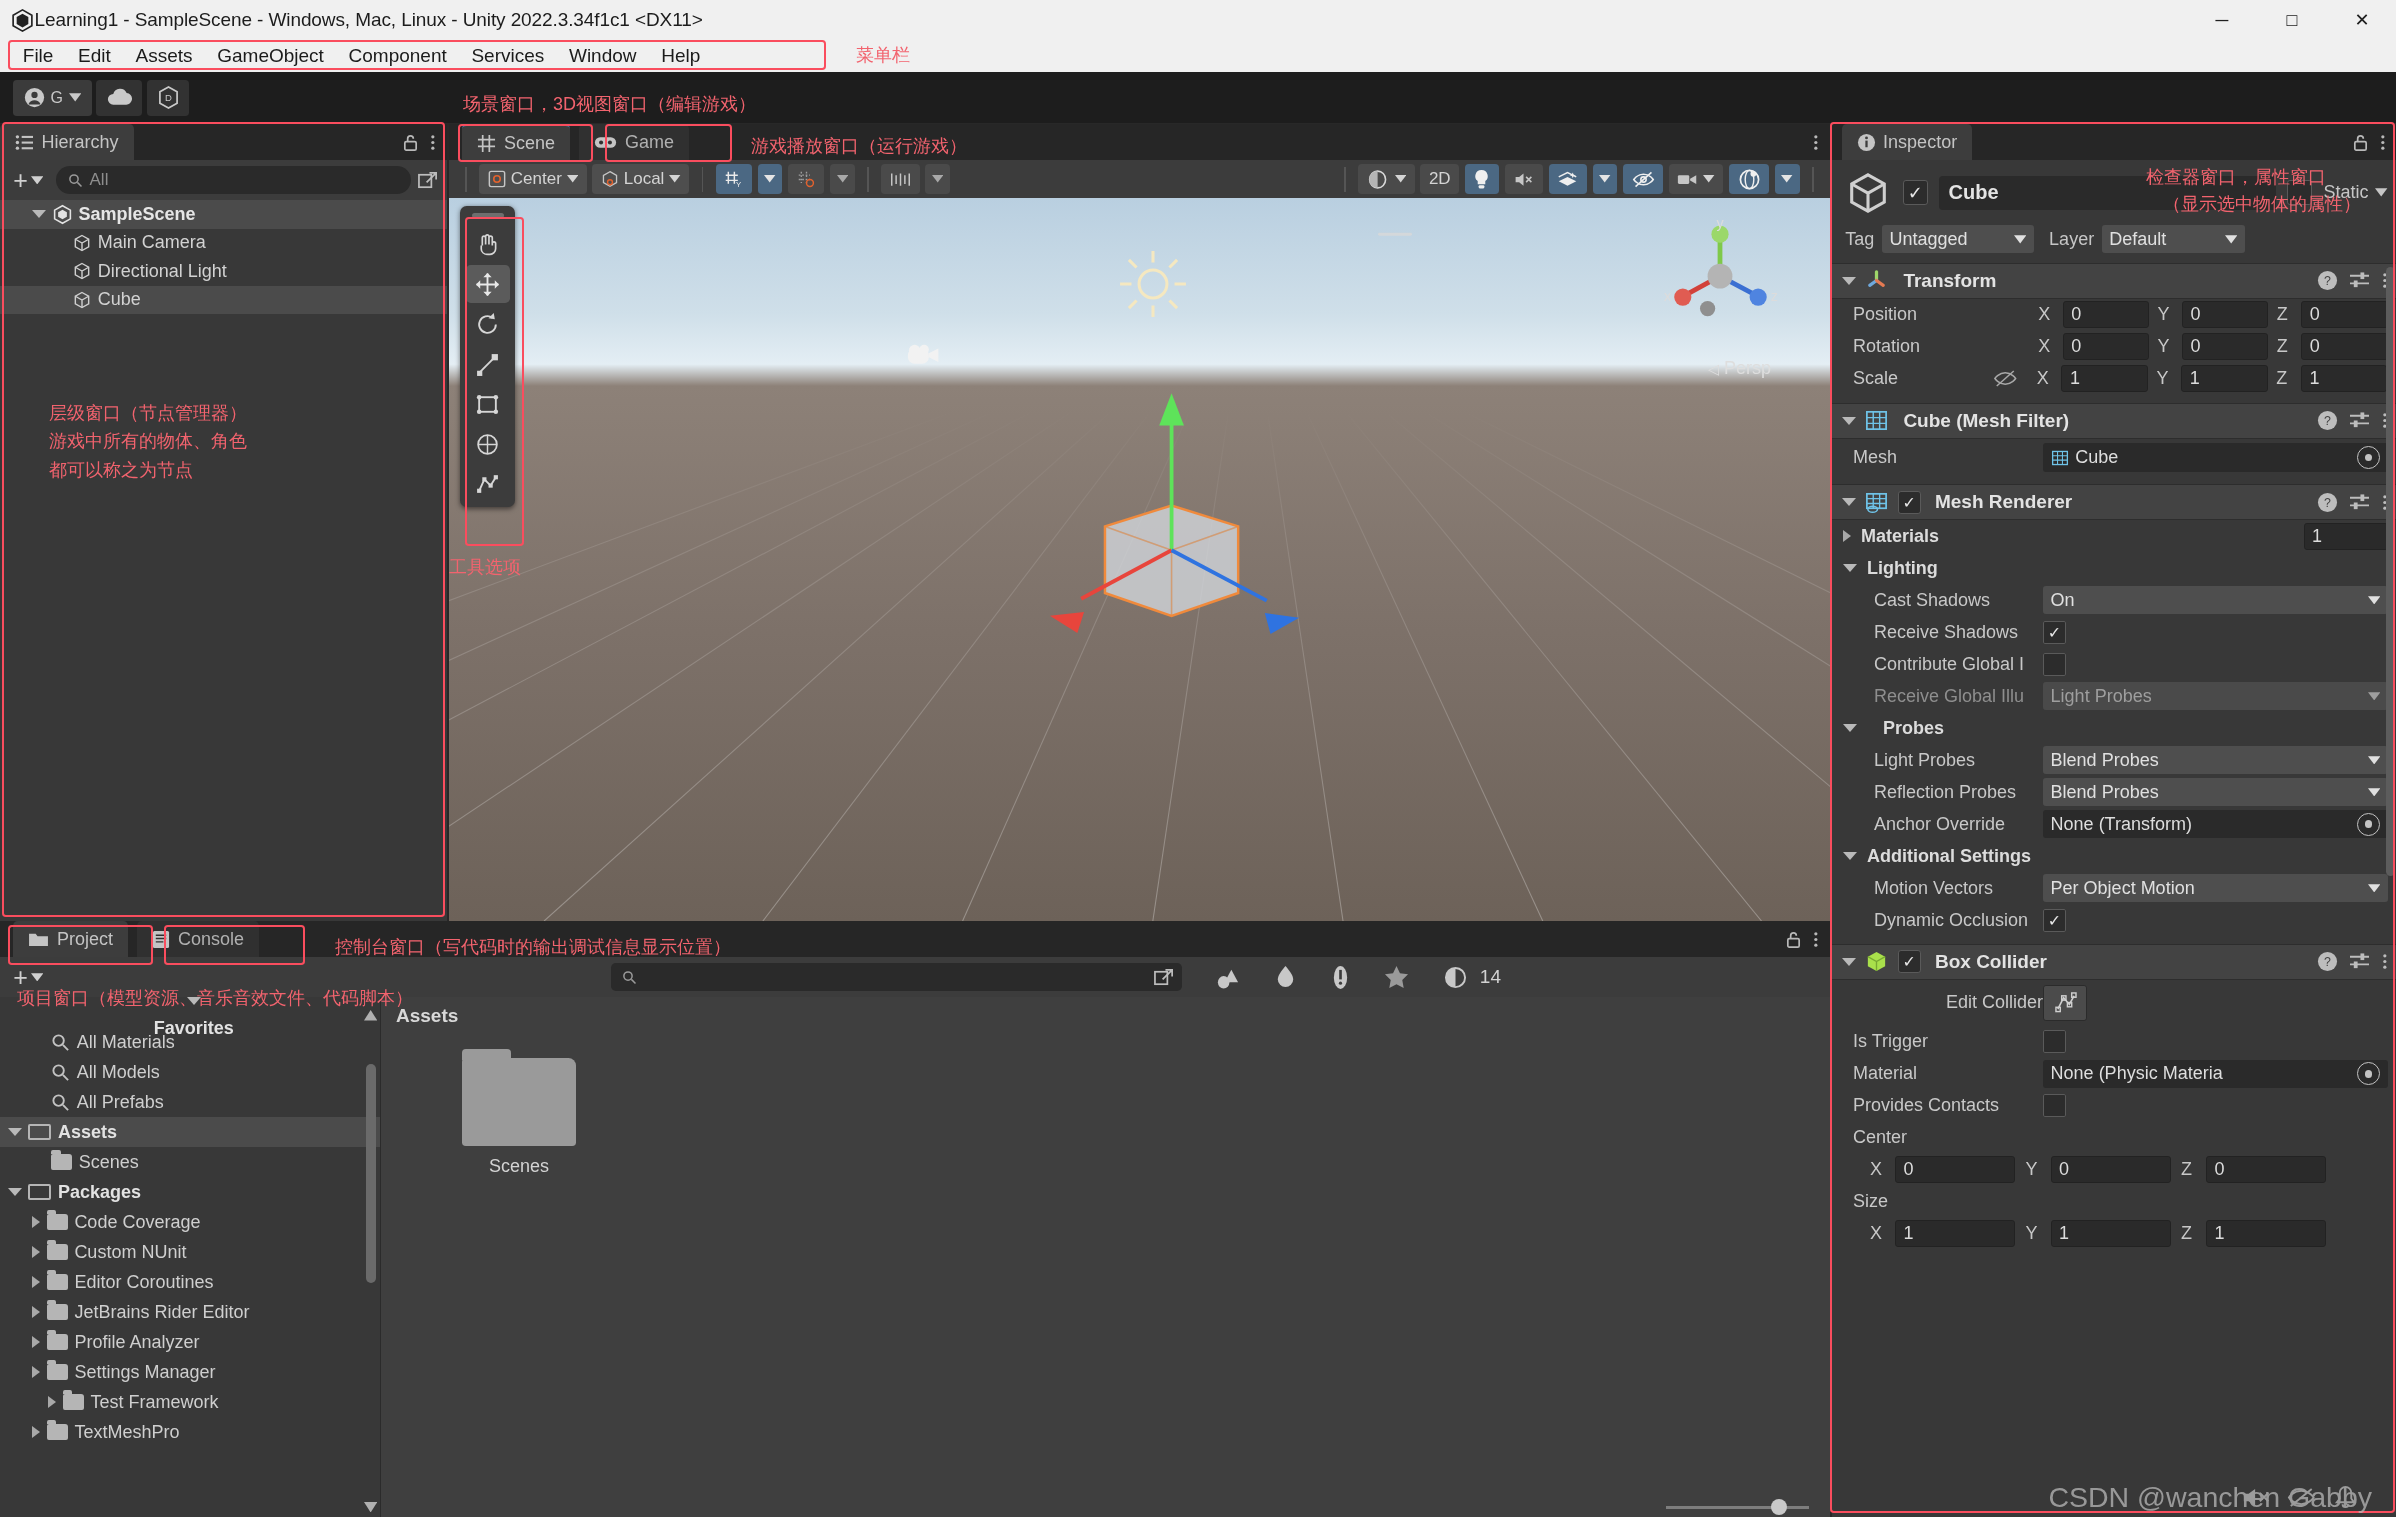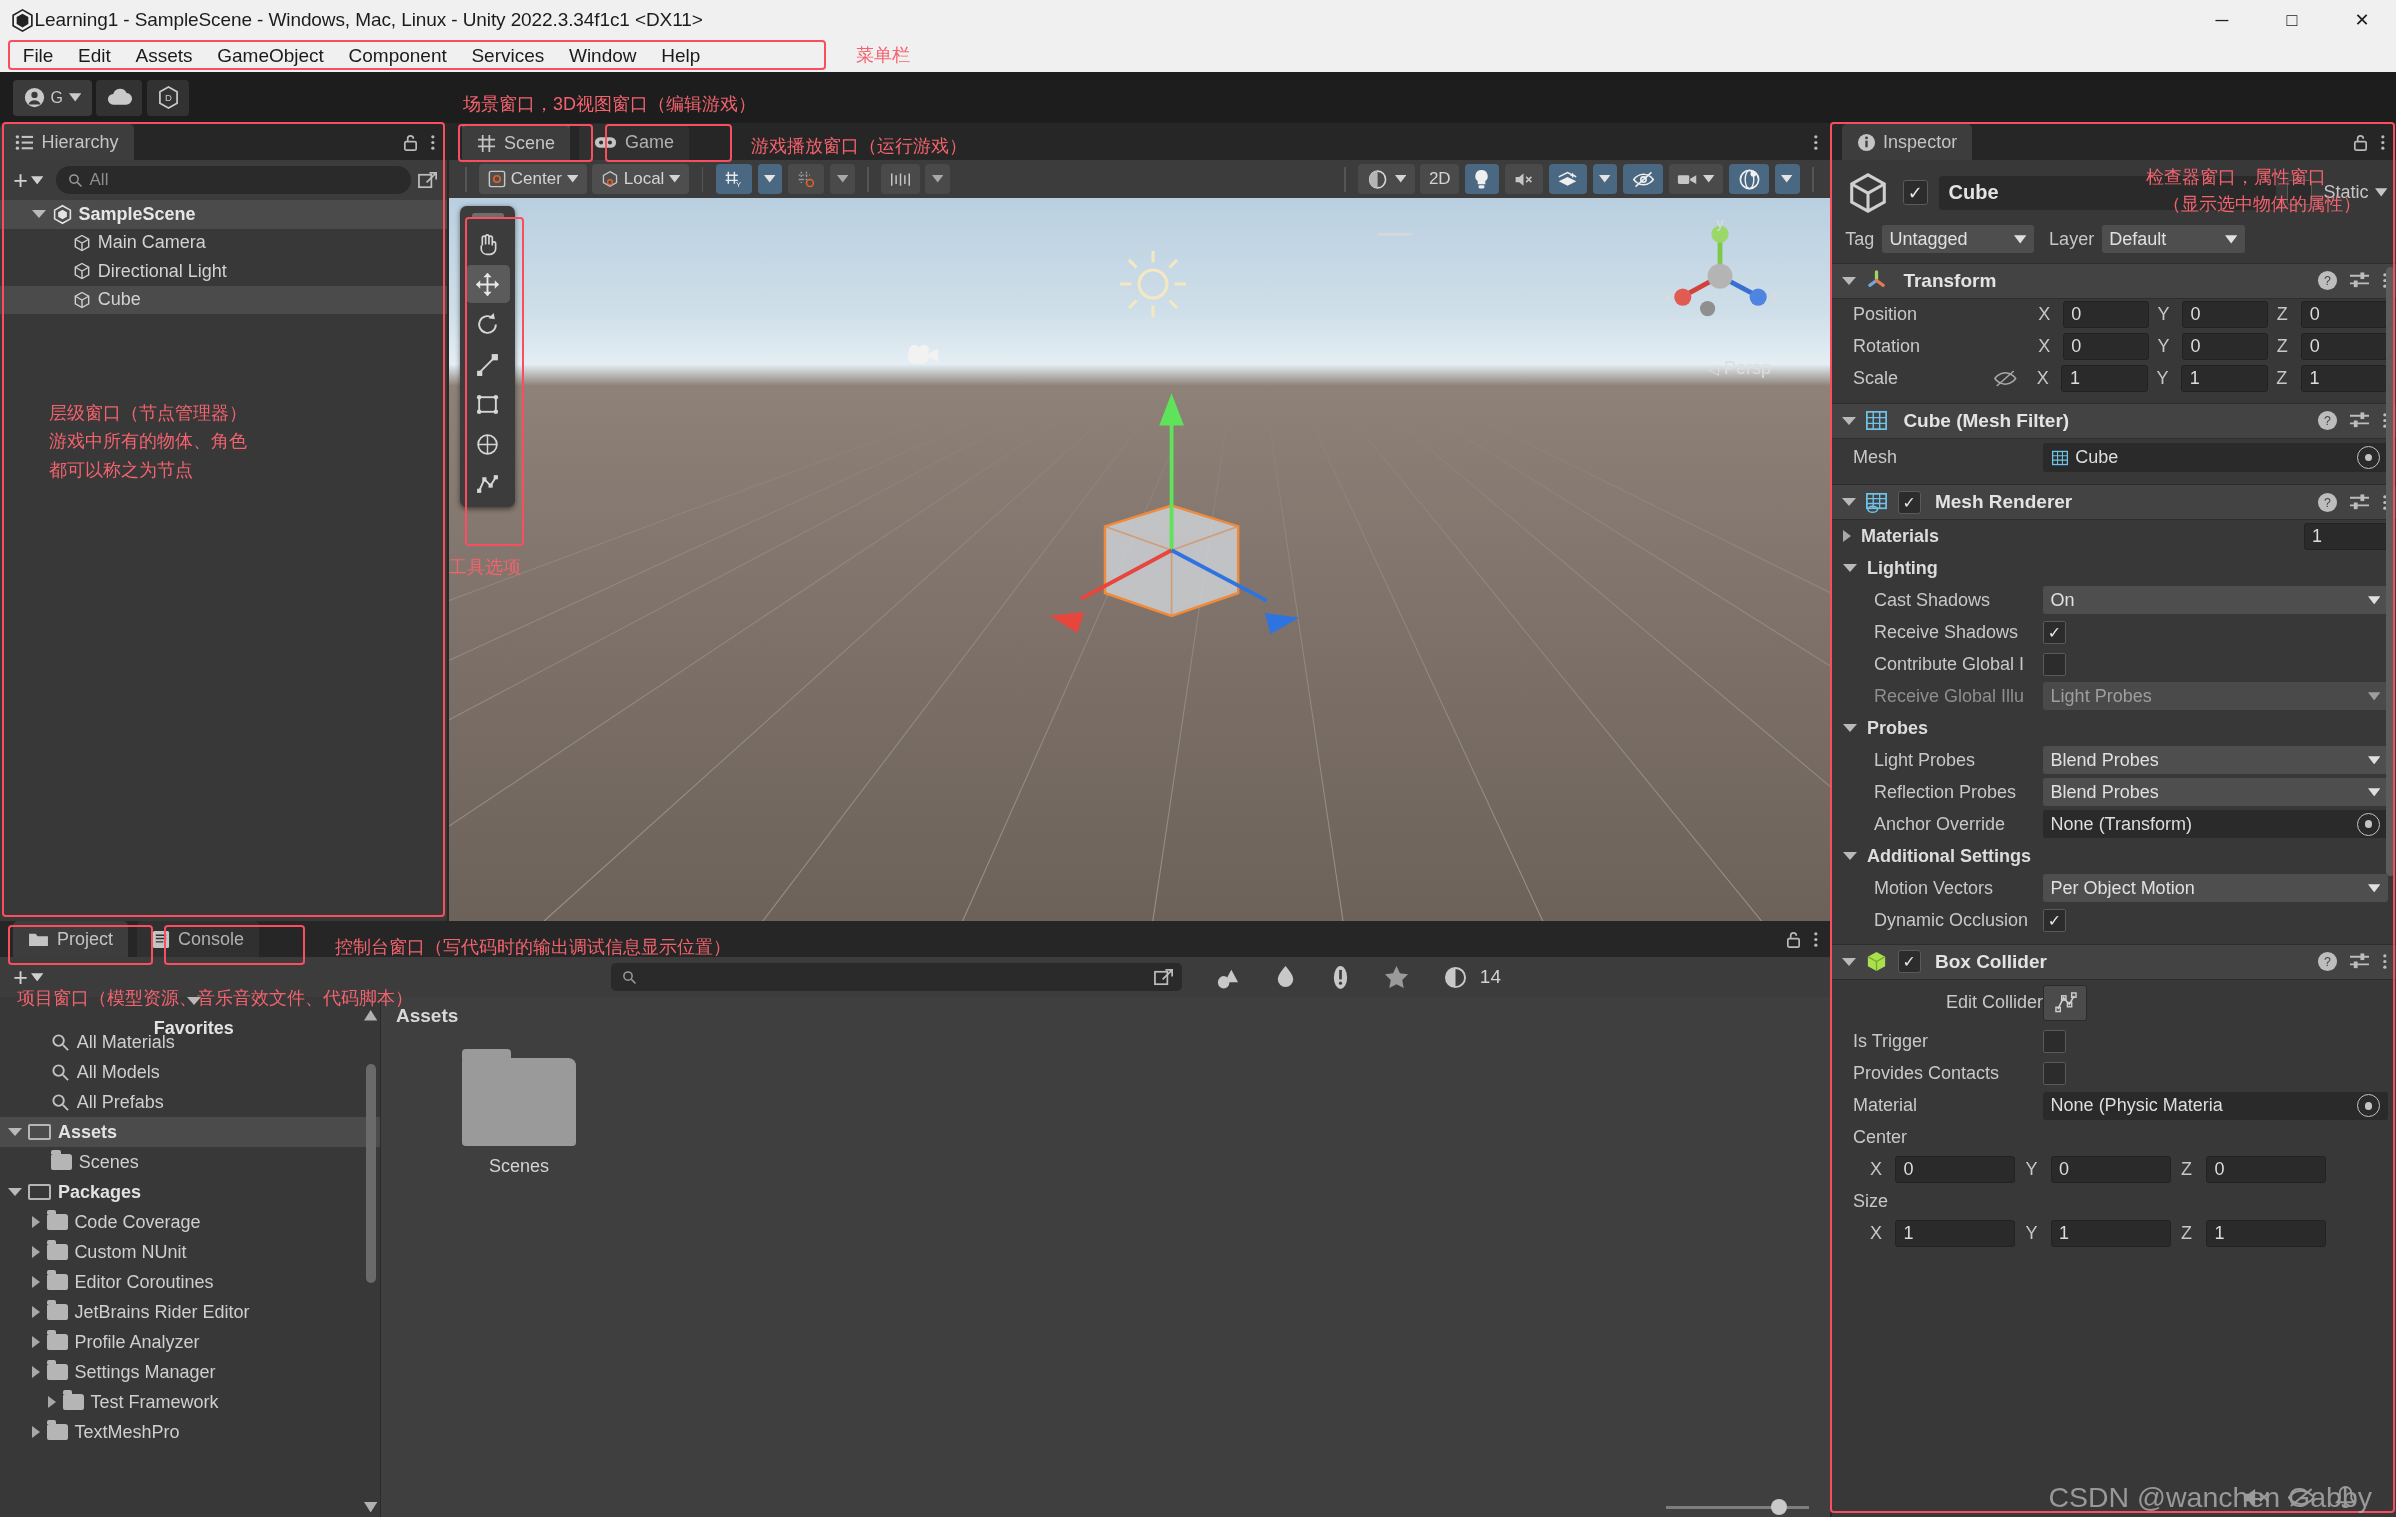--- a/index.html
+++ b/index.html
@@ -1058,21 +1058,21 @@
     </div>
     <div class="row">
       <span class="lbl ind grey">Receive Global Illu</span>
       <span class="dd" style="flex:1;background:#4a4a4a;color:#9e9e9e;">
         <span>Light Probes</span>
         <svg width="12.4" height="8.6" viewBox="0 0 12 8">
             <path d="M0 0h12L6 8z" fill="#9e9e9e"></path>
           </svg>
       </span>
     </div>
-    <div class="row" style="padding-left:11.4px;">
+    <div class="row" style="padding-left:11.4px;gap:16px;">
       <span class="tri" style="margin-right:9.5px;"></span>
       <span class="sec-title">Probes</span>
     </div>
     <div class="row">
       <span class="lbl ind">Light Probes</span>
       <span class="dd" style="flex:1;">
         <span>Blend Probes</span>
         <svg width="12.4" height="8.6" viewBox="0 0 12 8">
             <path d="M0 0h12L6 8z" fill="#e0e0e0"></path>
           </svg>
@@ -1149,31 +1149,31 @@
           <rect x="14" y="11" width="4.5" height="4.5" fill="none" stroke="#cfcfcf" stroke-width="1.5"></rect>
           <rect x="18.5" y="1" width="4.5" height="4.5" fill="none" stroke="#cfcfcf" stroke-width="1.5"></rect>
         </svg>
       </span>
     </div>
     <div class="row">
       <span class="lbl">Is Trigger</span>
       <span class="small-chk"></span>
     </div>
     <div class="row">
-      <span class="lbl">Provides Contacts</span>
-      <span class="small-chk"></span>
-    </div>
-    <div class="row">
       <span class="lbl">Material</span>
       <span class="objfield">
         <span>None (Physic Materia</span>
         <span class="pick">
             <i></i>
           </span>
       </span>
+    </div>
+    <div class="row">
+      <span class="lbl">Provides Contacts</span>
+      <span class="small-chk"></span>
     </div>
     <div class="row">
       <span class="lbl">Center</span>
     </div>
     <div class="row">
       <span class="axis" style="margin-left:17px;">X</span>
       <span class="num" style="width:120px;">0</span>
       <span class="axis" style="margin-left:10.5px;">Y</span>
       <span class="num" style="width:120px;">0</span>
       <span class="axis" style="margin-left:10.5px;">Z</span>

